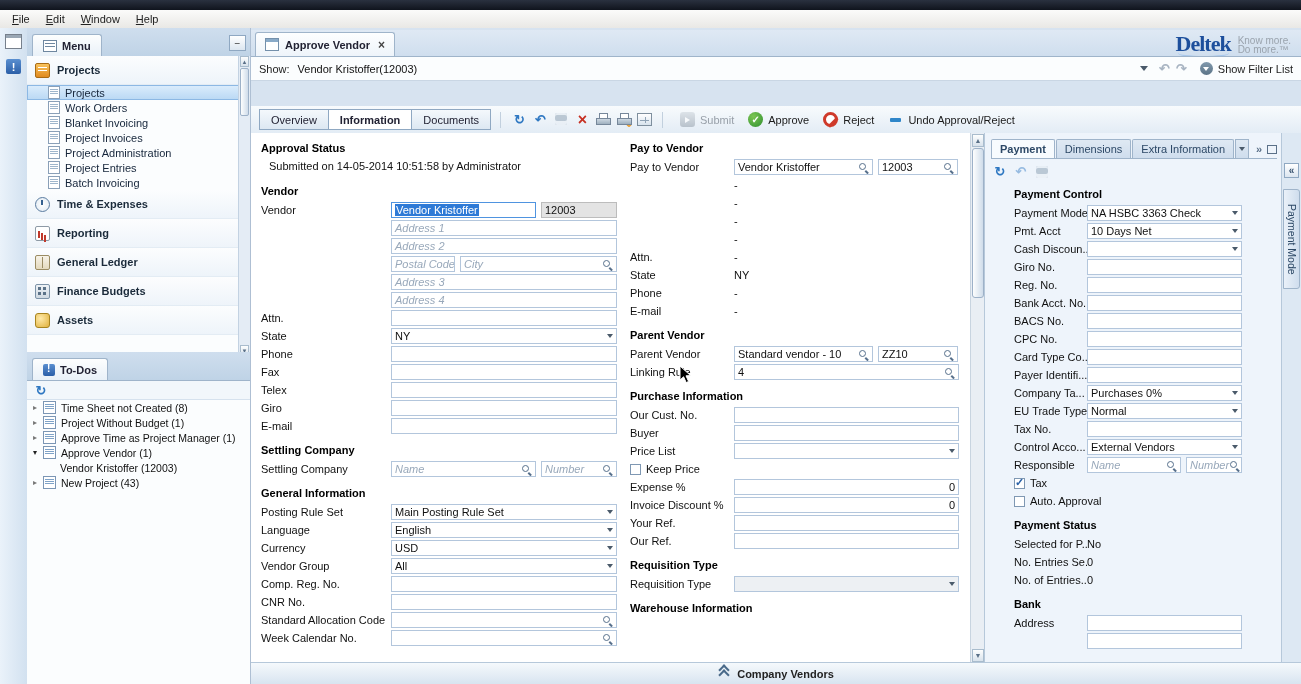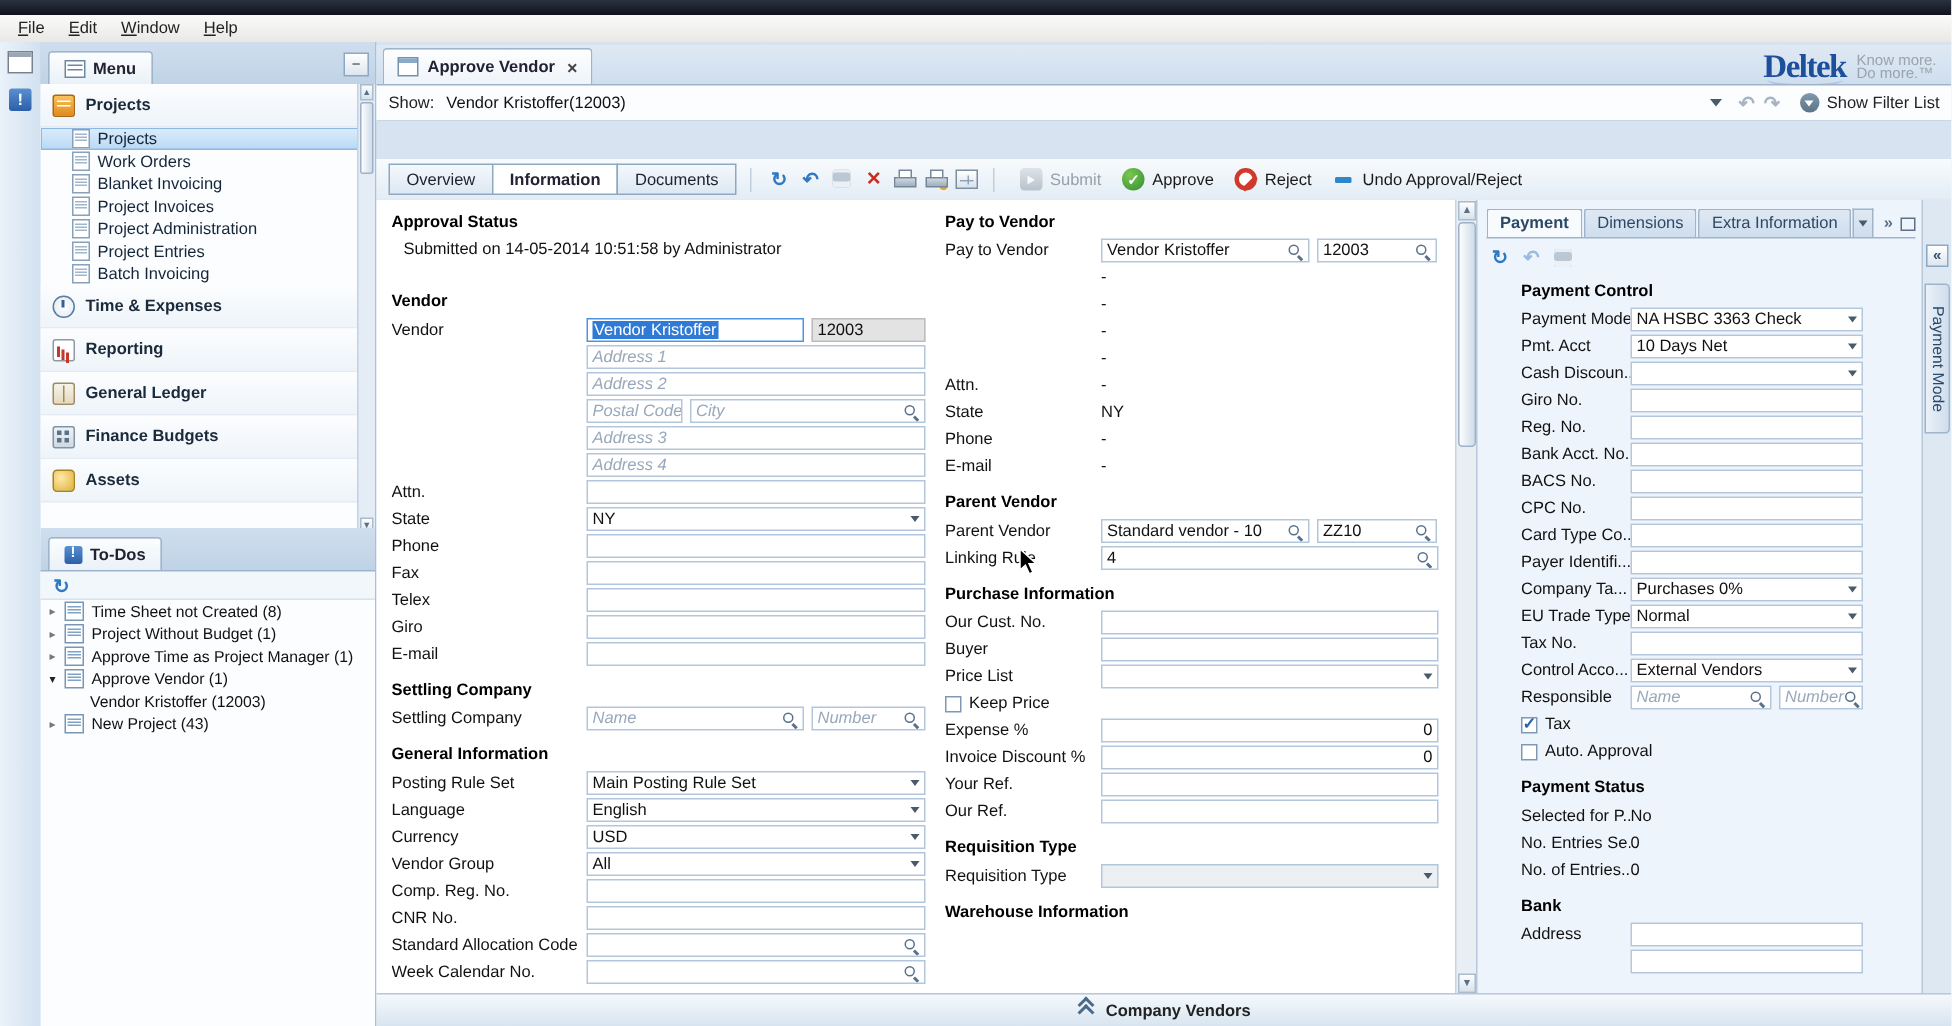--- a/index.html
+++ b/index.html
@@ -135,21 +135,21 @@
   .ac-reject::before{content:'';position:absolute;left:1px;top:6px;width:12px;height:2.5px;background:#cf3a2b;transform:rotate(-45deg);}
   .ac-undo-approval::before{content:'';width:11px;height:4px;background:#2f86c9;border-radius:1px;}
 
   
   .content{position:absolute;top:105px;left:0;right:0;bottom:21px;background:#fff;overflow:hidden;}
   .form-col{position:absolute;top:0;bottom:0;display:flex;flex-direction:column;overflow:hidden;padding-top:6px;}
   #form-left{left:10px;width:362px;}
   #form-mid{left:379px;width:334px;}
   .sec-header{font-weight:bold;margin:9px 0 4px;flex:none;color:#000;}
   .form-col .sec-header:first-child, .rp-form .sec-header:first-child{margin-top:3px;}
-  .sec-note{margin:2px 0 14px 8px;flex:none;}
+  .sec-note{margin:2px 0 4px 8px;flex:none;}
   .frow{display:flex;align-items:center;height:18px;flex:none;}
   .flabel{width:130px;flex:none;white-space:nowrap;overflow:hidden;}
   .col-mid .flabel{width:104px;}
   .fctrl{display:flex;align-items:center;gap:5px;width:226px;flex:none;}
   .col-mid .fctrl{width:225px;}
   .tinput{height:16px;box-sizing:border-box;border:1px solid #b3c6dc;background:#fff;display:flex;align-items:center;
           padding:0 3px;flex:1;min-width:0;white-space:nowrap;overflow:hidden;}
   .tinput.focused{border-color:#4f94e0;}
   .selected-text{background:#2e7ad6;color:#fff;padding:0 1px;}
   .ph{color:#98a8ba;font-style:italic;}

